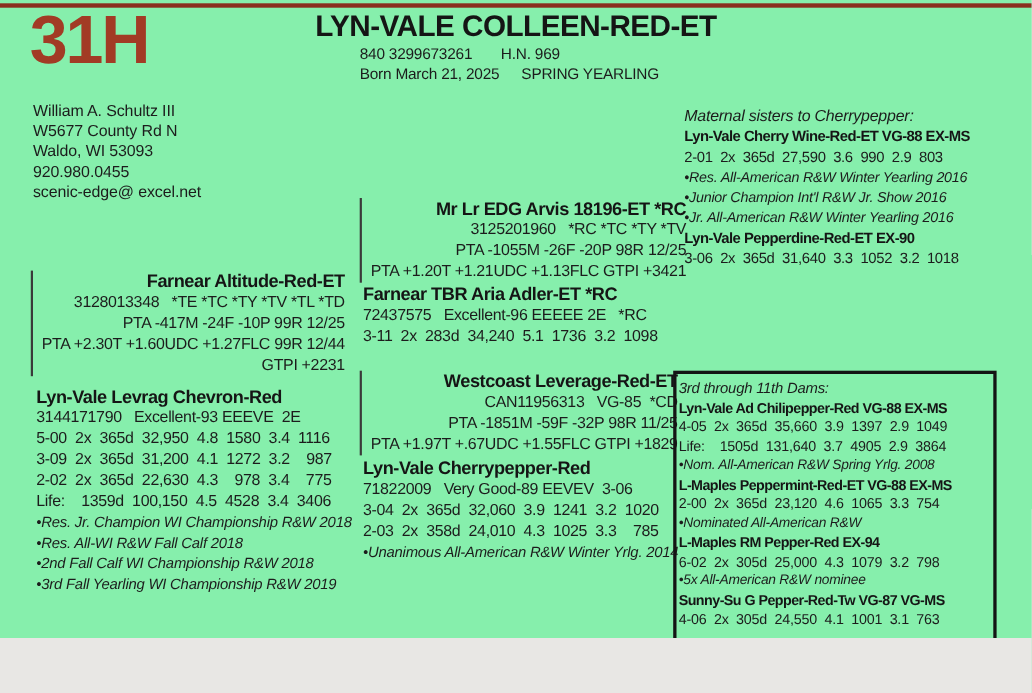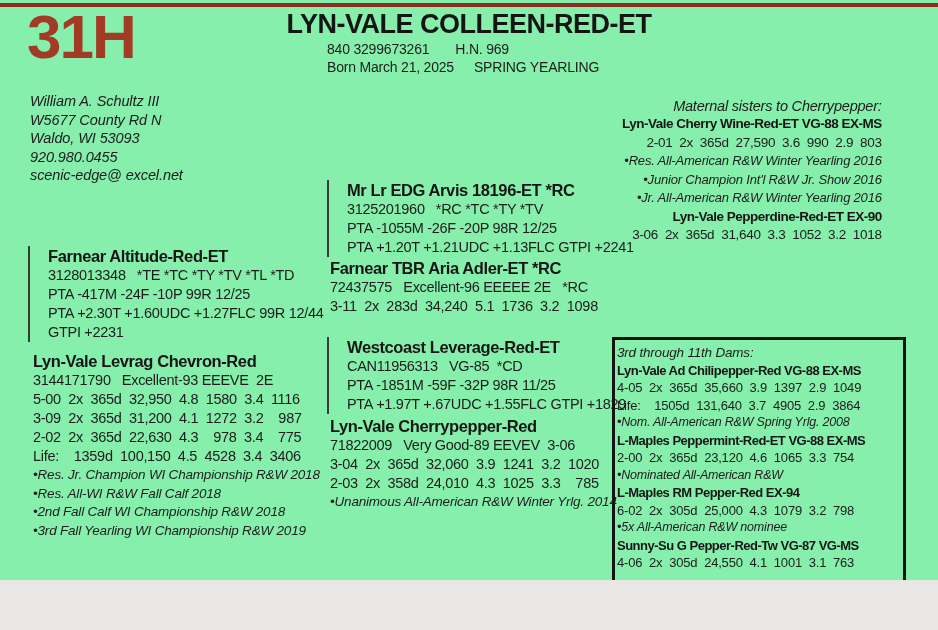--- a/index.html
+++ b/index.html
@@ -28,38 +28,38 @@
     color:#151515;
   }
   .regblock {
     position:absolute; left:327px; top:40px;
     font-size:14px; line-height:18px; letter-spacing:-0.2px;
   }
   .regblock .gap1 { margin-left:26px; }
   .regblock .gap2 { margin-left:20px; }
   .breeder {
     position:absolute; left:30px; top:92px;
-    font-style:italic; font-size:14.5px; line-height:18.6px;
+    font-size:14.5px; line-height:18.6px;
     letter-spacing:-0.1px;
   }
   .block { position:absolute; }
-  .bracket { border-left:2.5px solid #3a3a3a; padding-left:18px; }
+  .bracket { border-left:2.5px solid #3a3a3a; padding-left:8px;text-align:right; }
   .name {
     font-size:16.5px; font-weight:bold; letter-spacing:-0.4px;
     line-height:20px; color:#151515; white-space:pre;
   }
   .dl {
     font-size:14.5px; letter-spacing:-0.3px; line-height:19px;
     white-space:pre;
   }
   .aw {
     font-size:13.5px; font-style:italic; letter-spacing:-0.2px;
     line-height:18.5px; white-space:pre;
   }
-  .rightcol { position:absolute; left:622px; top:97px;text-align:right; }
+  .rightcol { position:absolute; left:622px; top:97px; }
   .rightcol .heading {
     font-style:italic; font-size:14.5px; line-height:18px;
     letter-spacing:-0.2px;
   }
   .rightcol .name { font-size:13.5px; letter-spacing:-0.5px; line-height:18.5px; }
   .rightcol .dl   { font-size:13.5px; line-height:18.5px; }
   .rightcol .aw   { font-size:13px;   line-height:18.5px; }
   .damsbox {
     position:absolute; left:612px; top:337px; width:294px; height:262px;
     border:3px solid #141414;
@@ -115,21 +115,21 @@
     <div class="aw">•Res. Jr. Champion WI Championship R&amp;W 2018</div>
     <div class="aw">•Res. All-WI R&amp;W Fall Calf 2018</div>
     <div class="aw">•2nd Fall Calf WI Championship R&amp;W 2018</div>
     <div class="aw">•3rd Fall Yearling WI Championship R&amp;W 2019</div>
   </div>
 
   <div class="block bracket" style="left:327px; top:180px;">
     <div class="name">Mr Lr EDG Arvis 18196-ET *RC</div>
     <div class="dl">3125201960   *RC *TC *TY *TV</div>
     <div class="dl">PTA -1055M -26F -20P 98R 12/25</div>
-    <div class="dl">PTA +1.20T +1.21UDC +1.13FLC GTPI +2241</div>
+    <div class="dl">PTA +1.20T +1.21UDC +1.13FLC GTPI +3421</div>
   </div>
 
   <div class="block" style="left:330px; top:258px;">
     <div class="name">Farnear TBR Aria Adler-ET *RC</div>
     <div class="dl">72437575   Excellent-96 EEEEE 2E   *RC</div>
     <div class="dl">3-11  2x  283d  34,240  5.1  1736  3.2  1098</div>
   </div>
 
   <div class="block bracket" style="left:327px; top:337px;">
     <div class="name">Westcoast Leverage-Red-ET</div>

